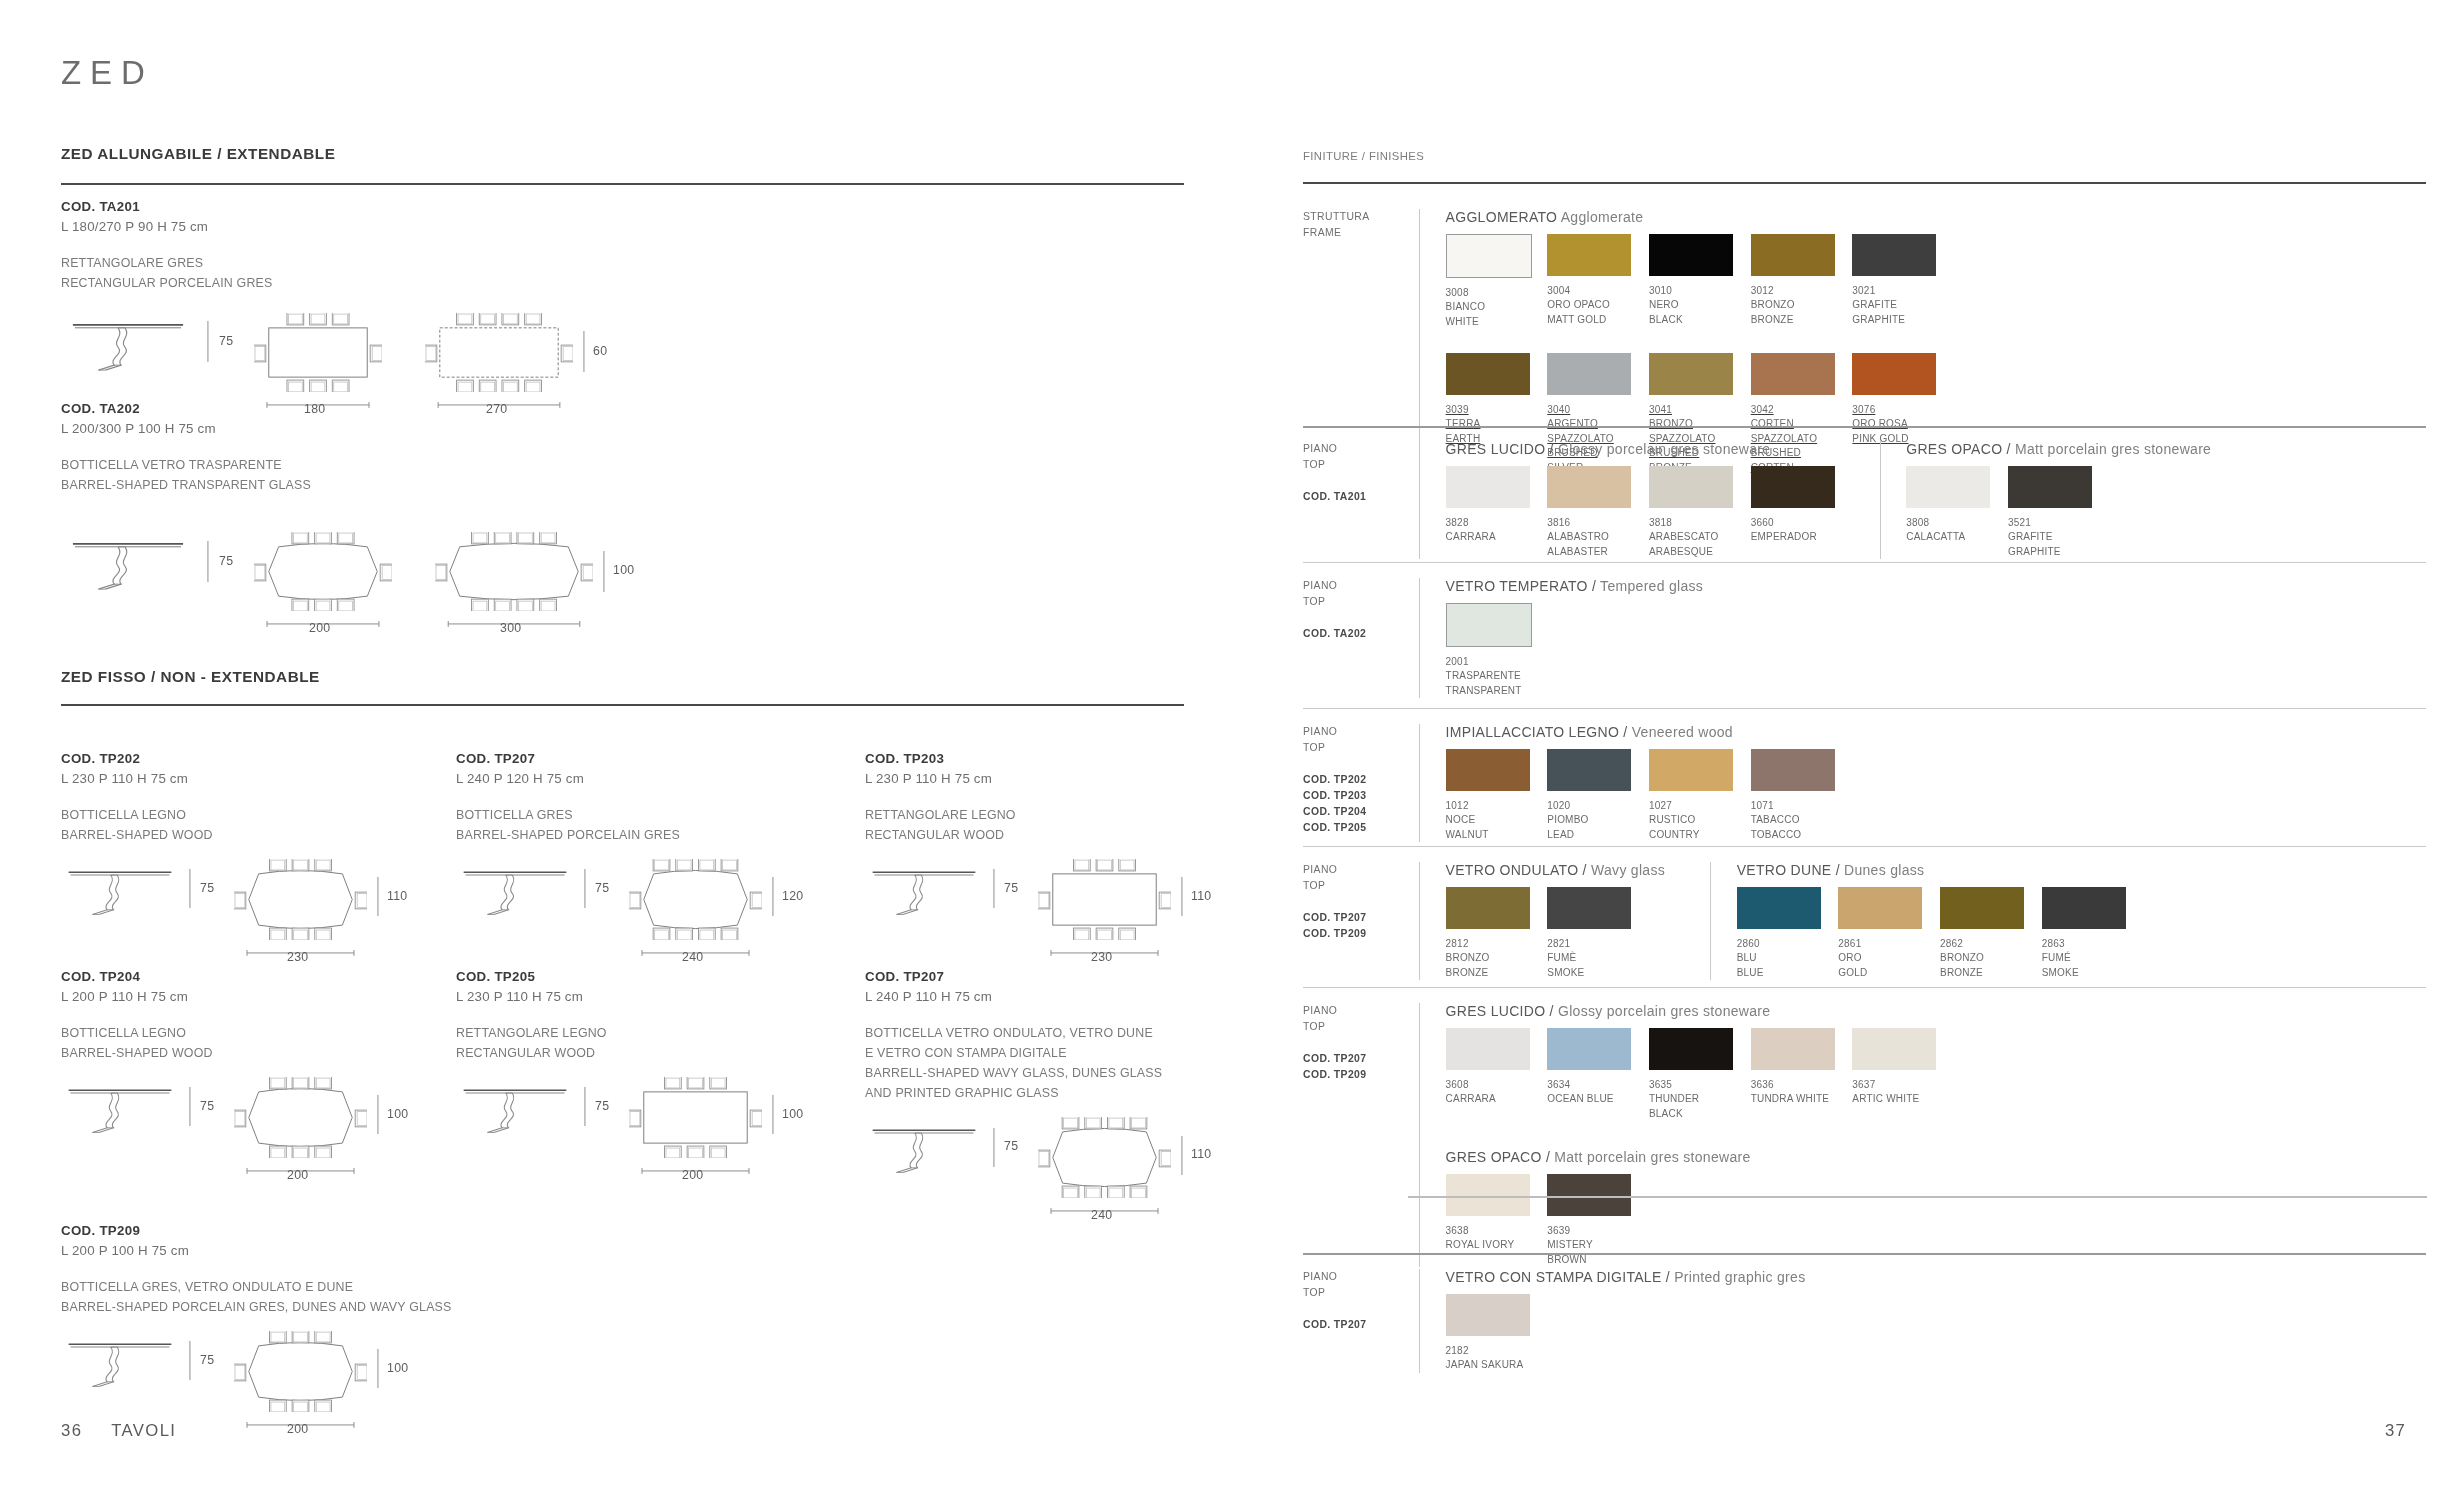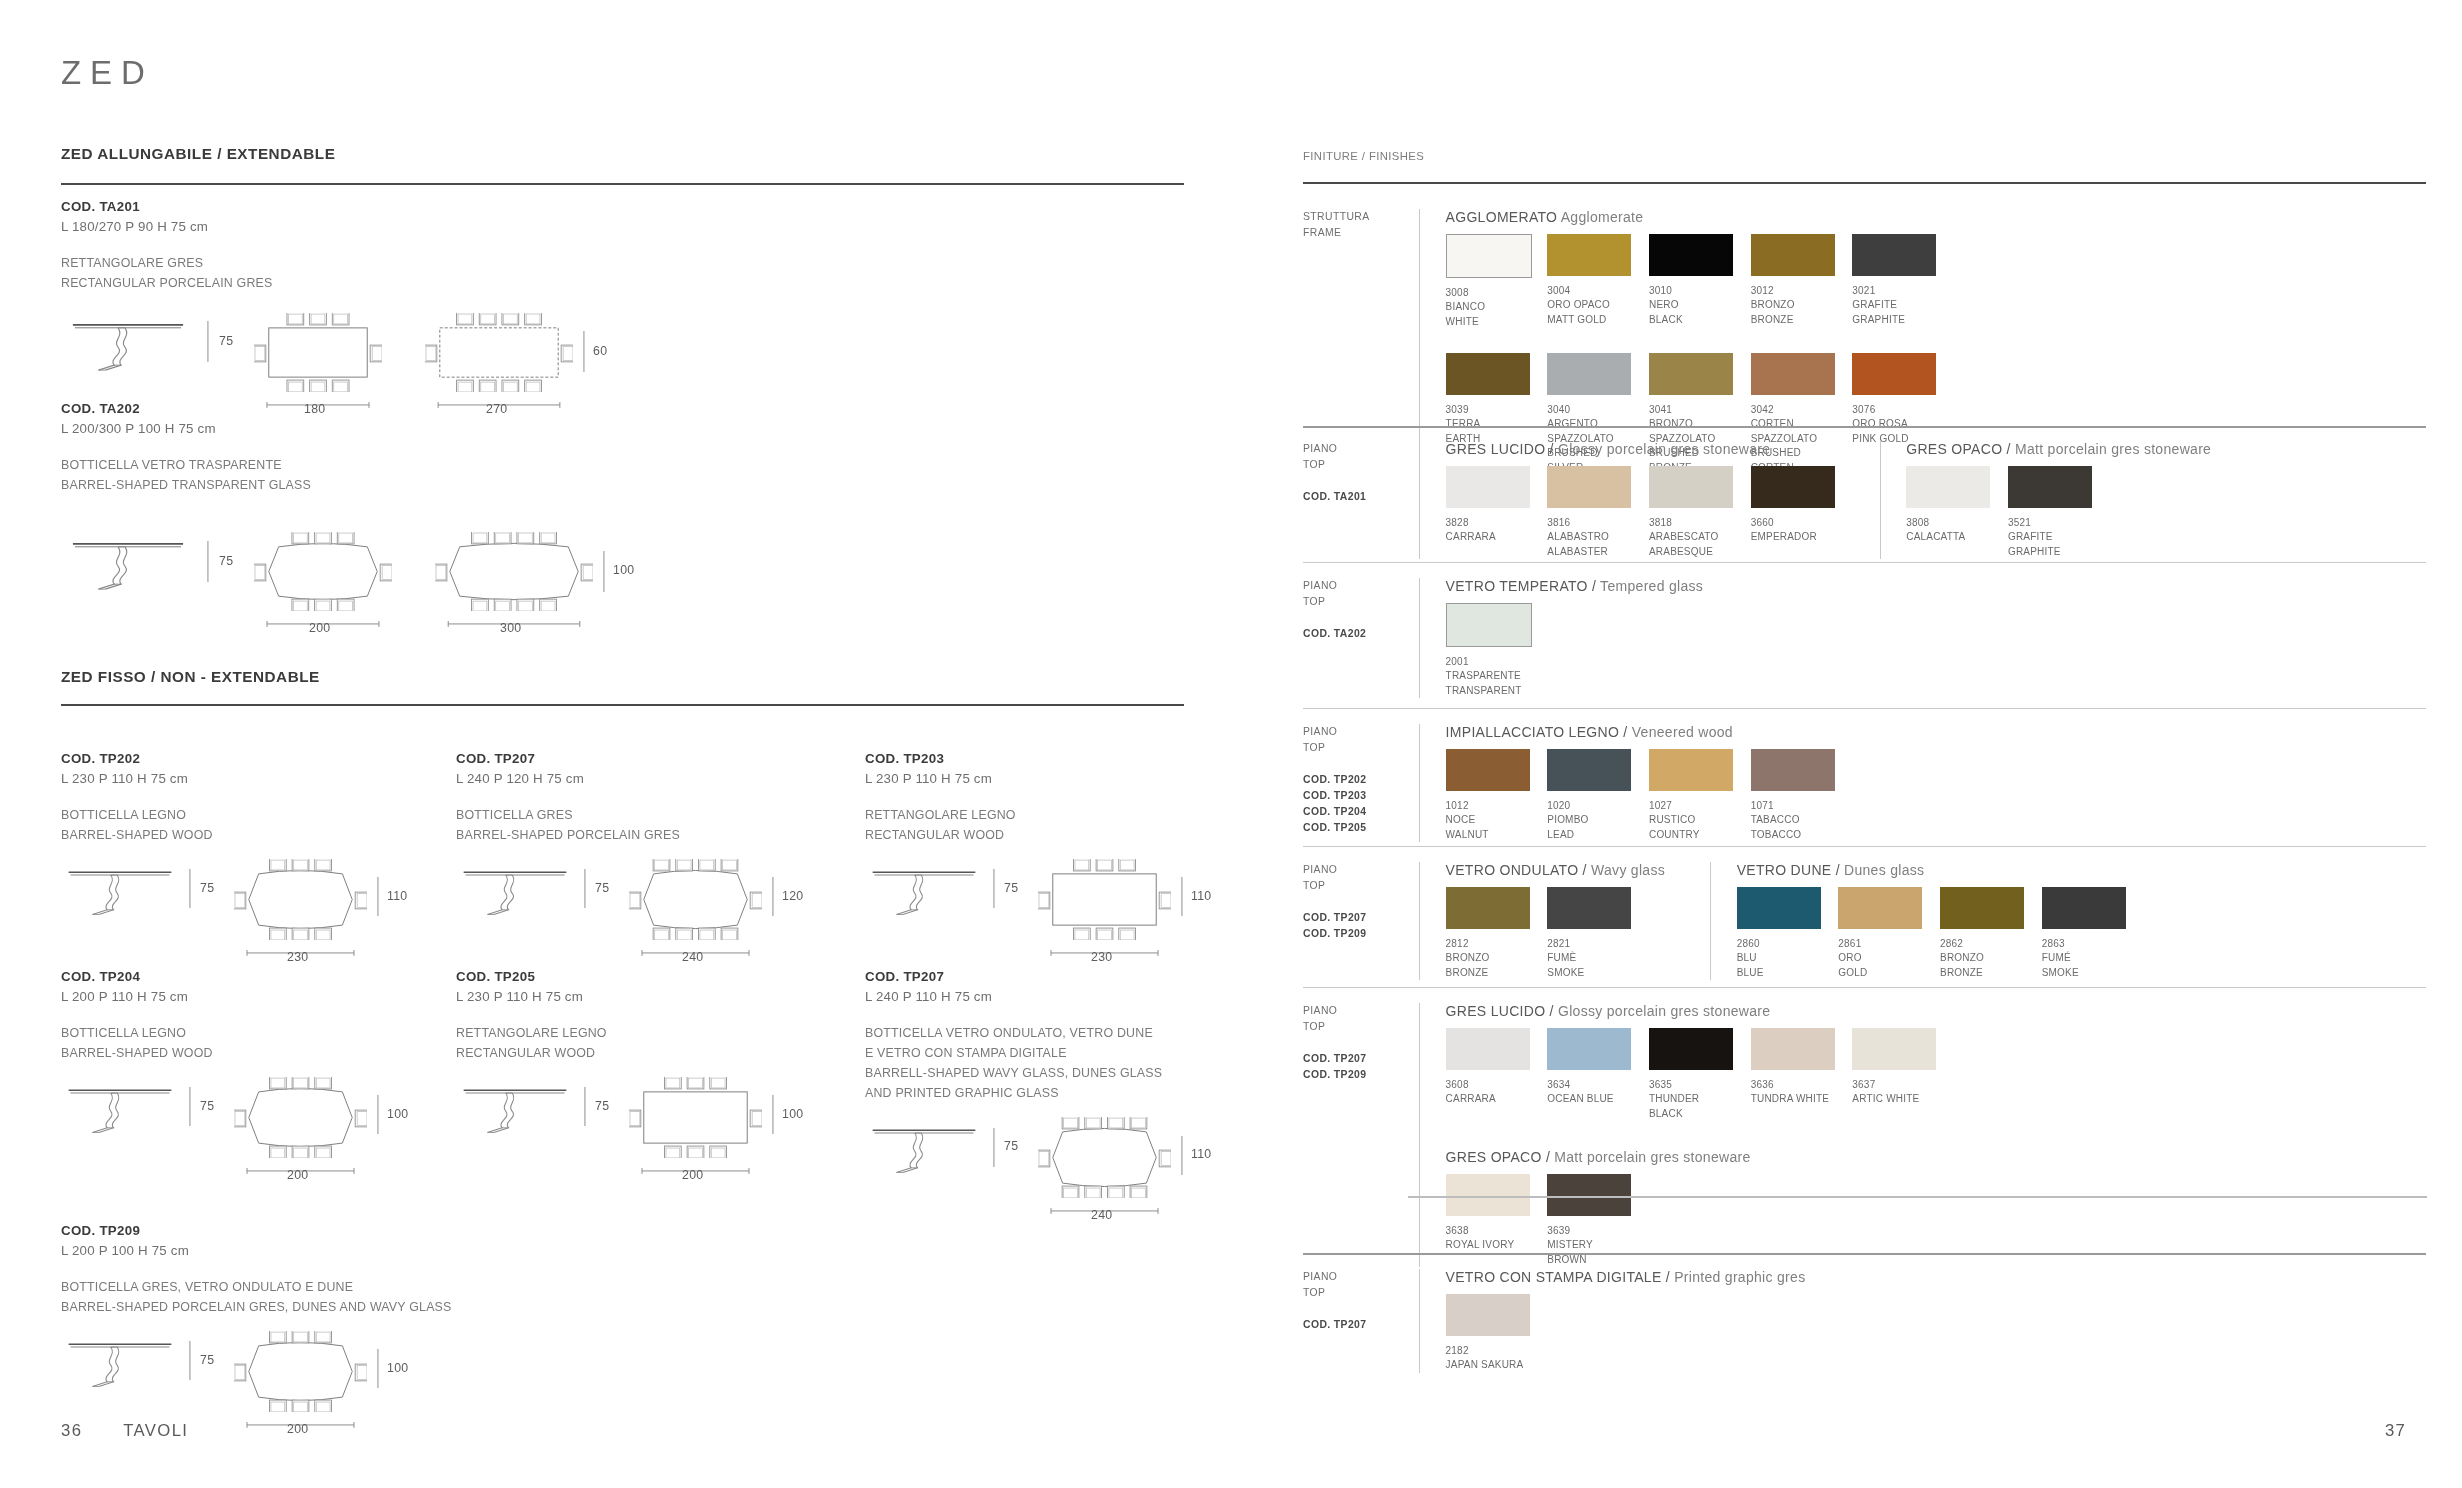--- a/index.html
+++ b/index.html
@@ -30,21 +30,21 @@
   .draw{position:relative;}
 
   
   .dimnum{
     position:absolute;font-size:12.3px;color:#5d5d5d;letter-spacing:0.3px;
   }
 
   .footer{
     position:absolute;bottom:47px;font-size:16.7px;color:#5a5a5a;letter-spacing:1.4px;
   }
-  .footer .pg{margin-right:35px;}
+  .footer .pg{margin-right:23px;}
 
   
   .right{position:absolute;left:1266px;top:0;width:1197px;height:1488px;}
   .fin-label{
     position:absolute;left:37px;top:150px;
     font-size:11.3px;letter-spacing:0.4px;color:#7d7d7d;
   }
   .rrule{position:absolute;left:37px;width:1123px;height:2px;background:#4a4a4a;}
   .rrule.soft{height:1px;background:#c3c3c3;}
 
@@ -703,21 +703,21 @@
 BRONZO
 BRONZE</div>
     </div>
                   <div class="sw">
       <span class="chip" style="background:#3e3e3e;"></span>
       <div class="cap">3021
 GRAFITE
 GRAPHITE</div>
     </div>
                 </div>
-              <div class="sw-grid" style="margin-top:23.6px;">
+              <div class="sw-grid" style="margin-top:23.6px;text-decoration:underline;">
                   <div class="sw">
       <span class="chip" style="background:#6c5524;"></span>
       <div class="cap">3039
 TERRA
 EARTH</div>
     </div>
                   <div class="sw">
       <span class="chip" style="background:#a9adb0;"></span>
       <div class="cap">3040
 ARGENTO SPAZZOLATO

